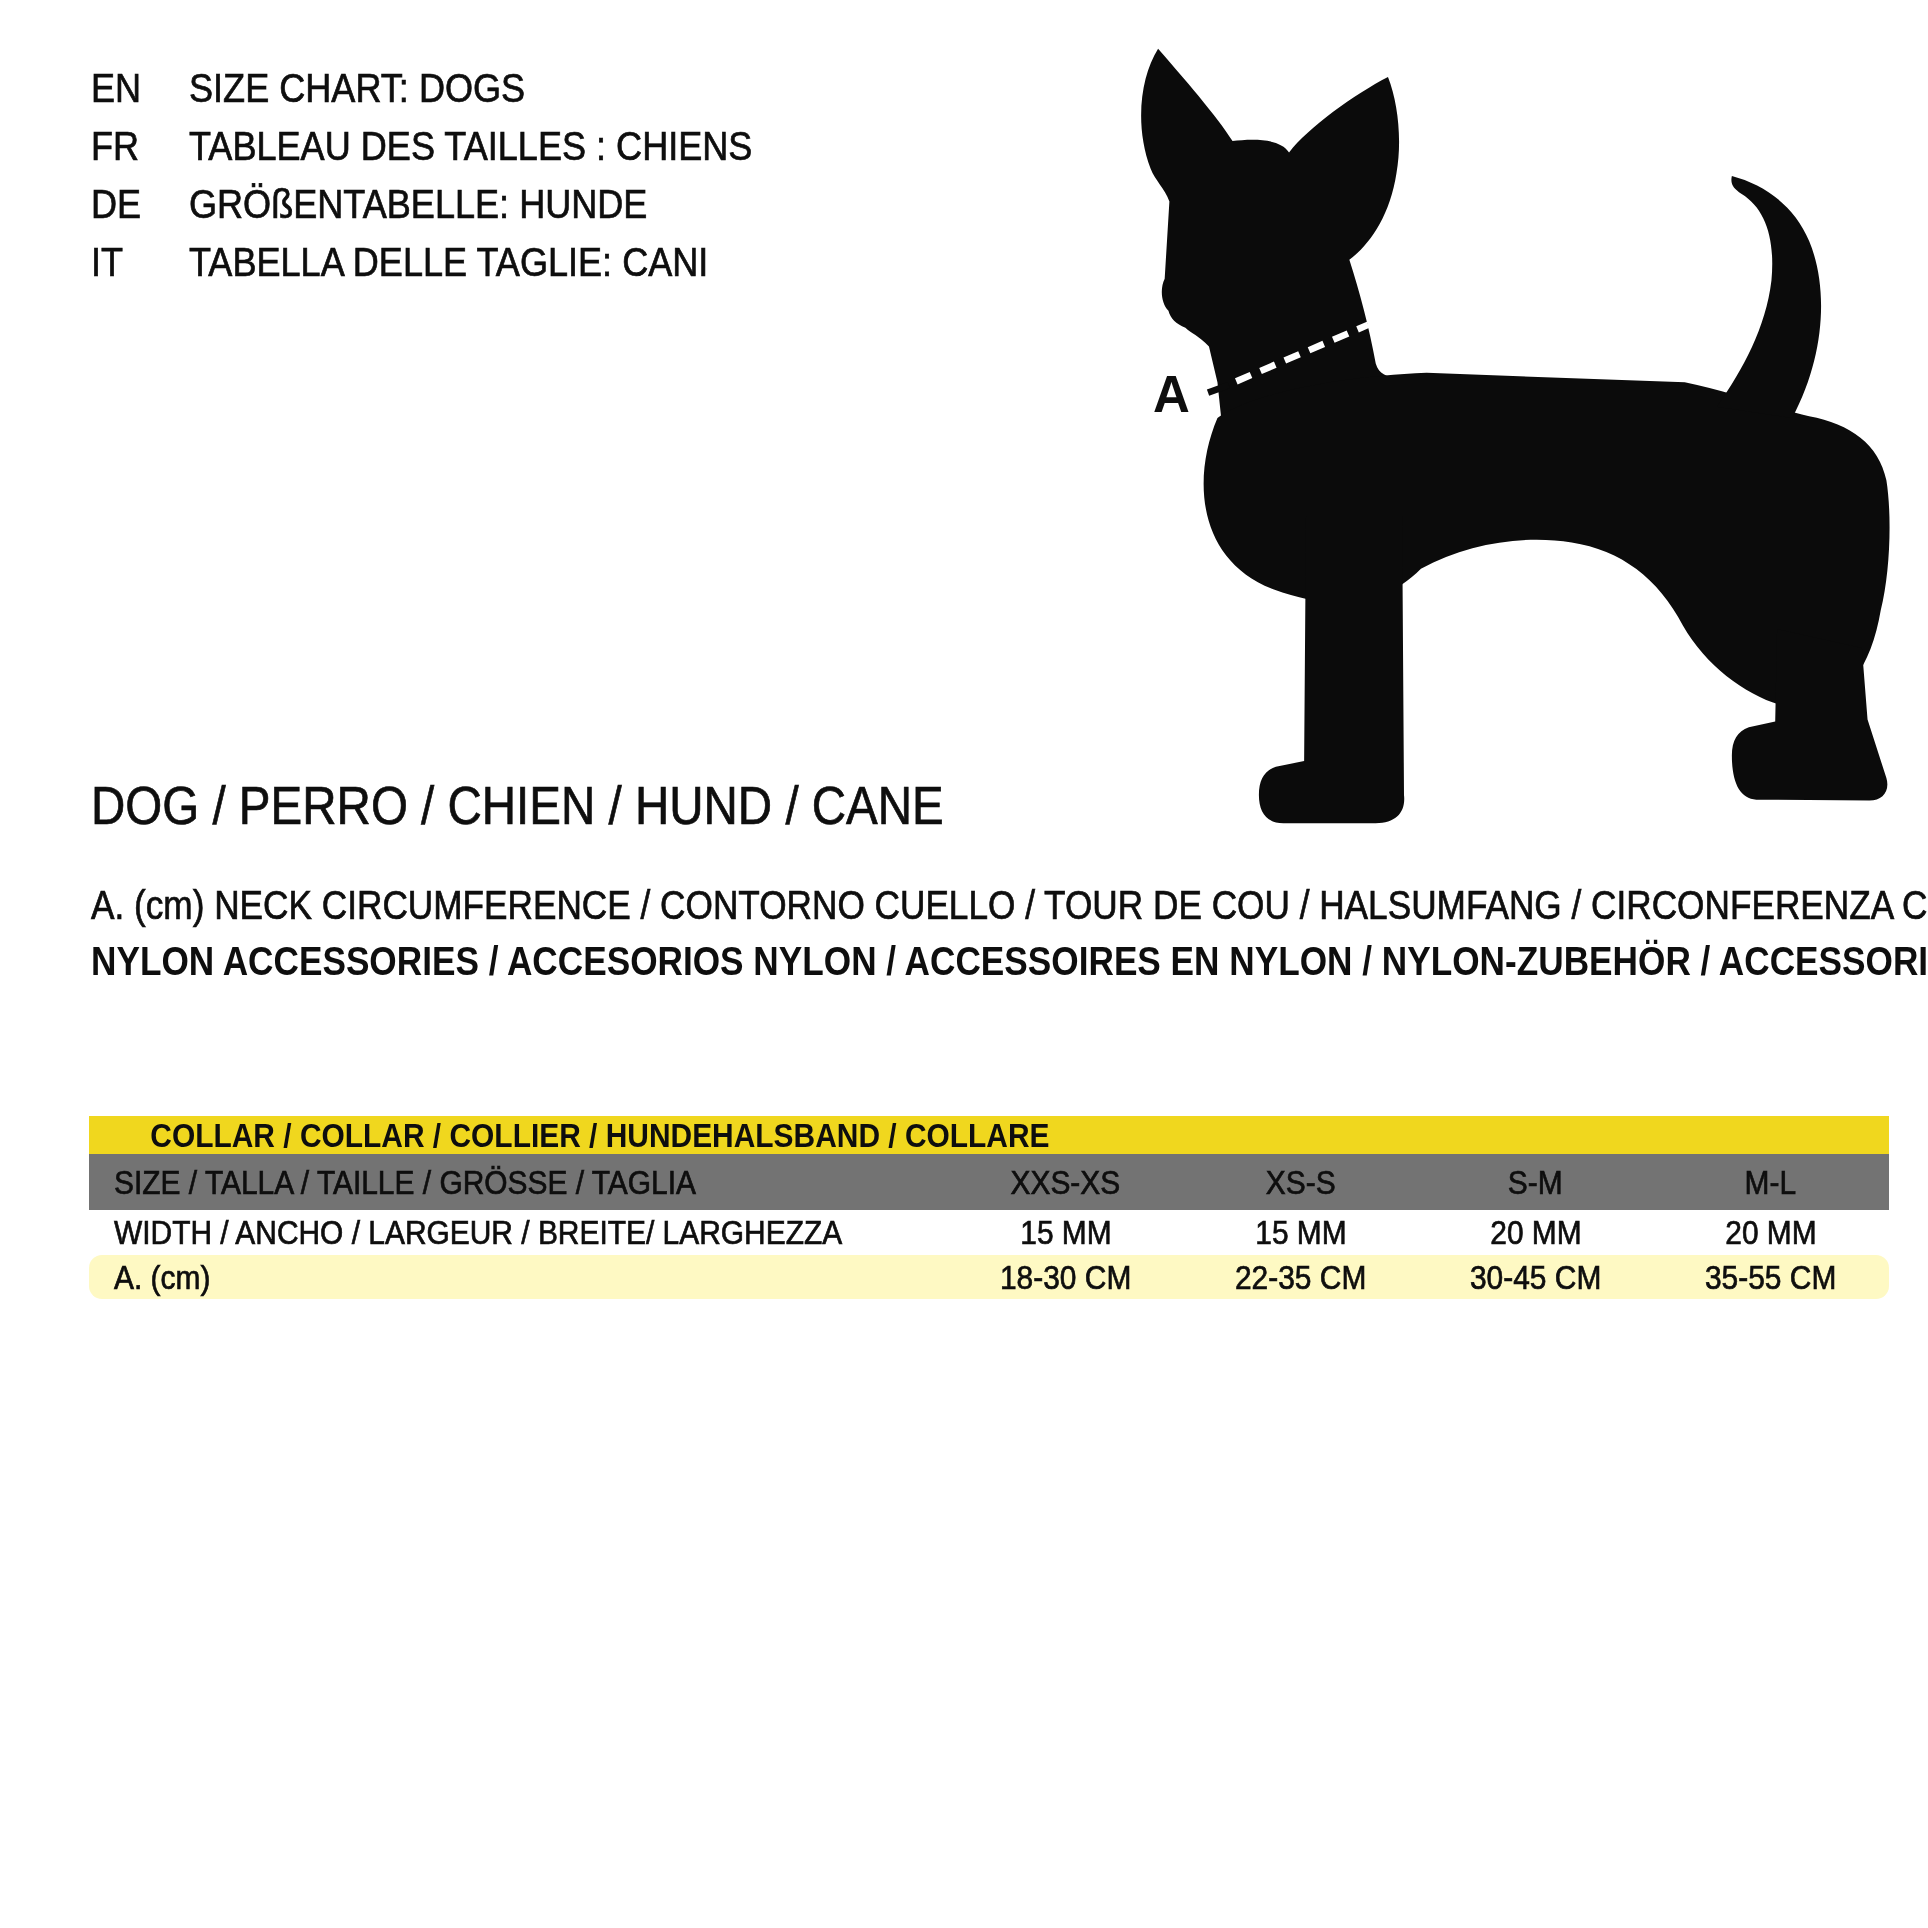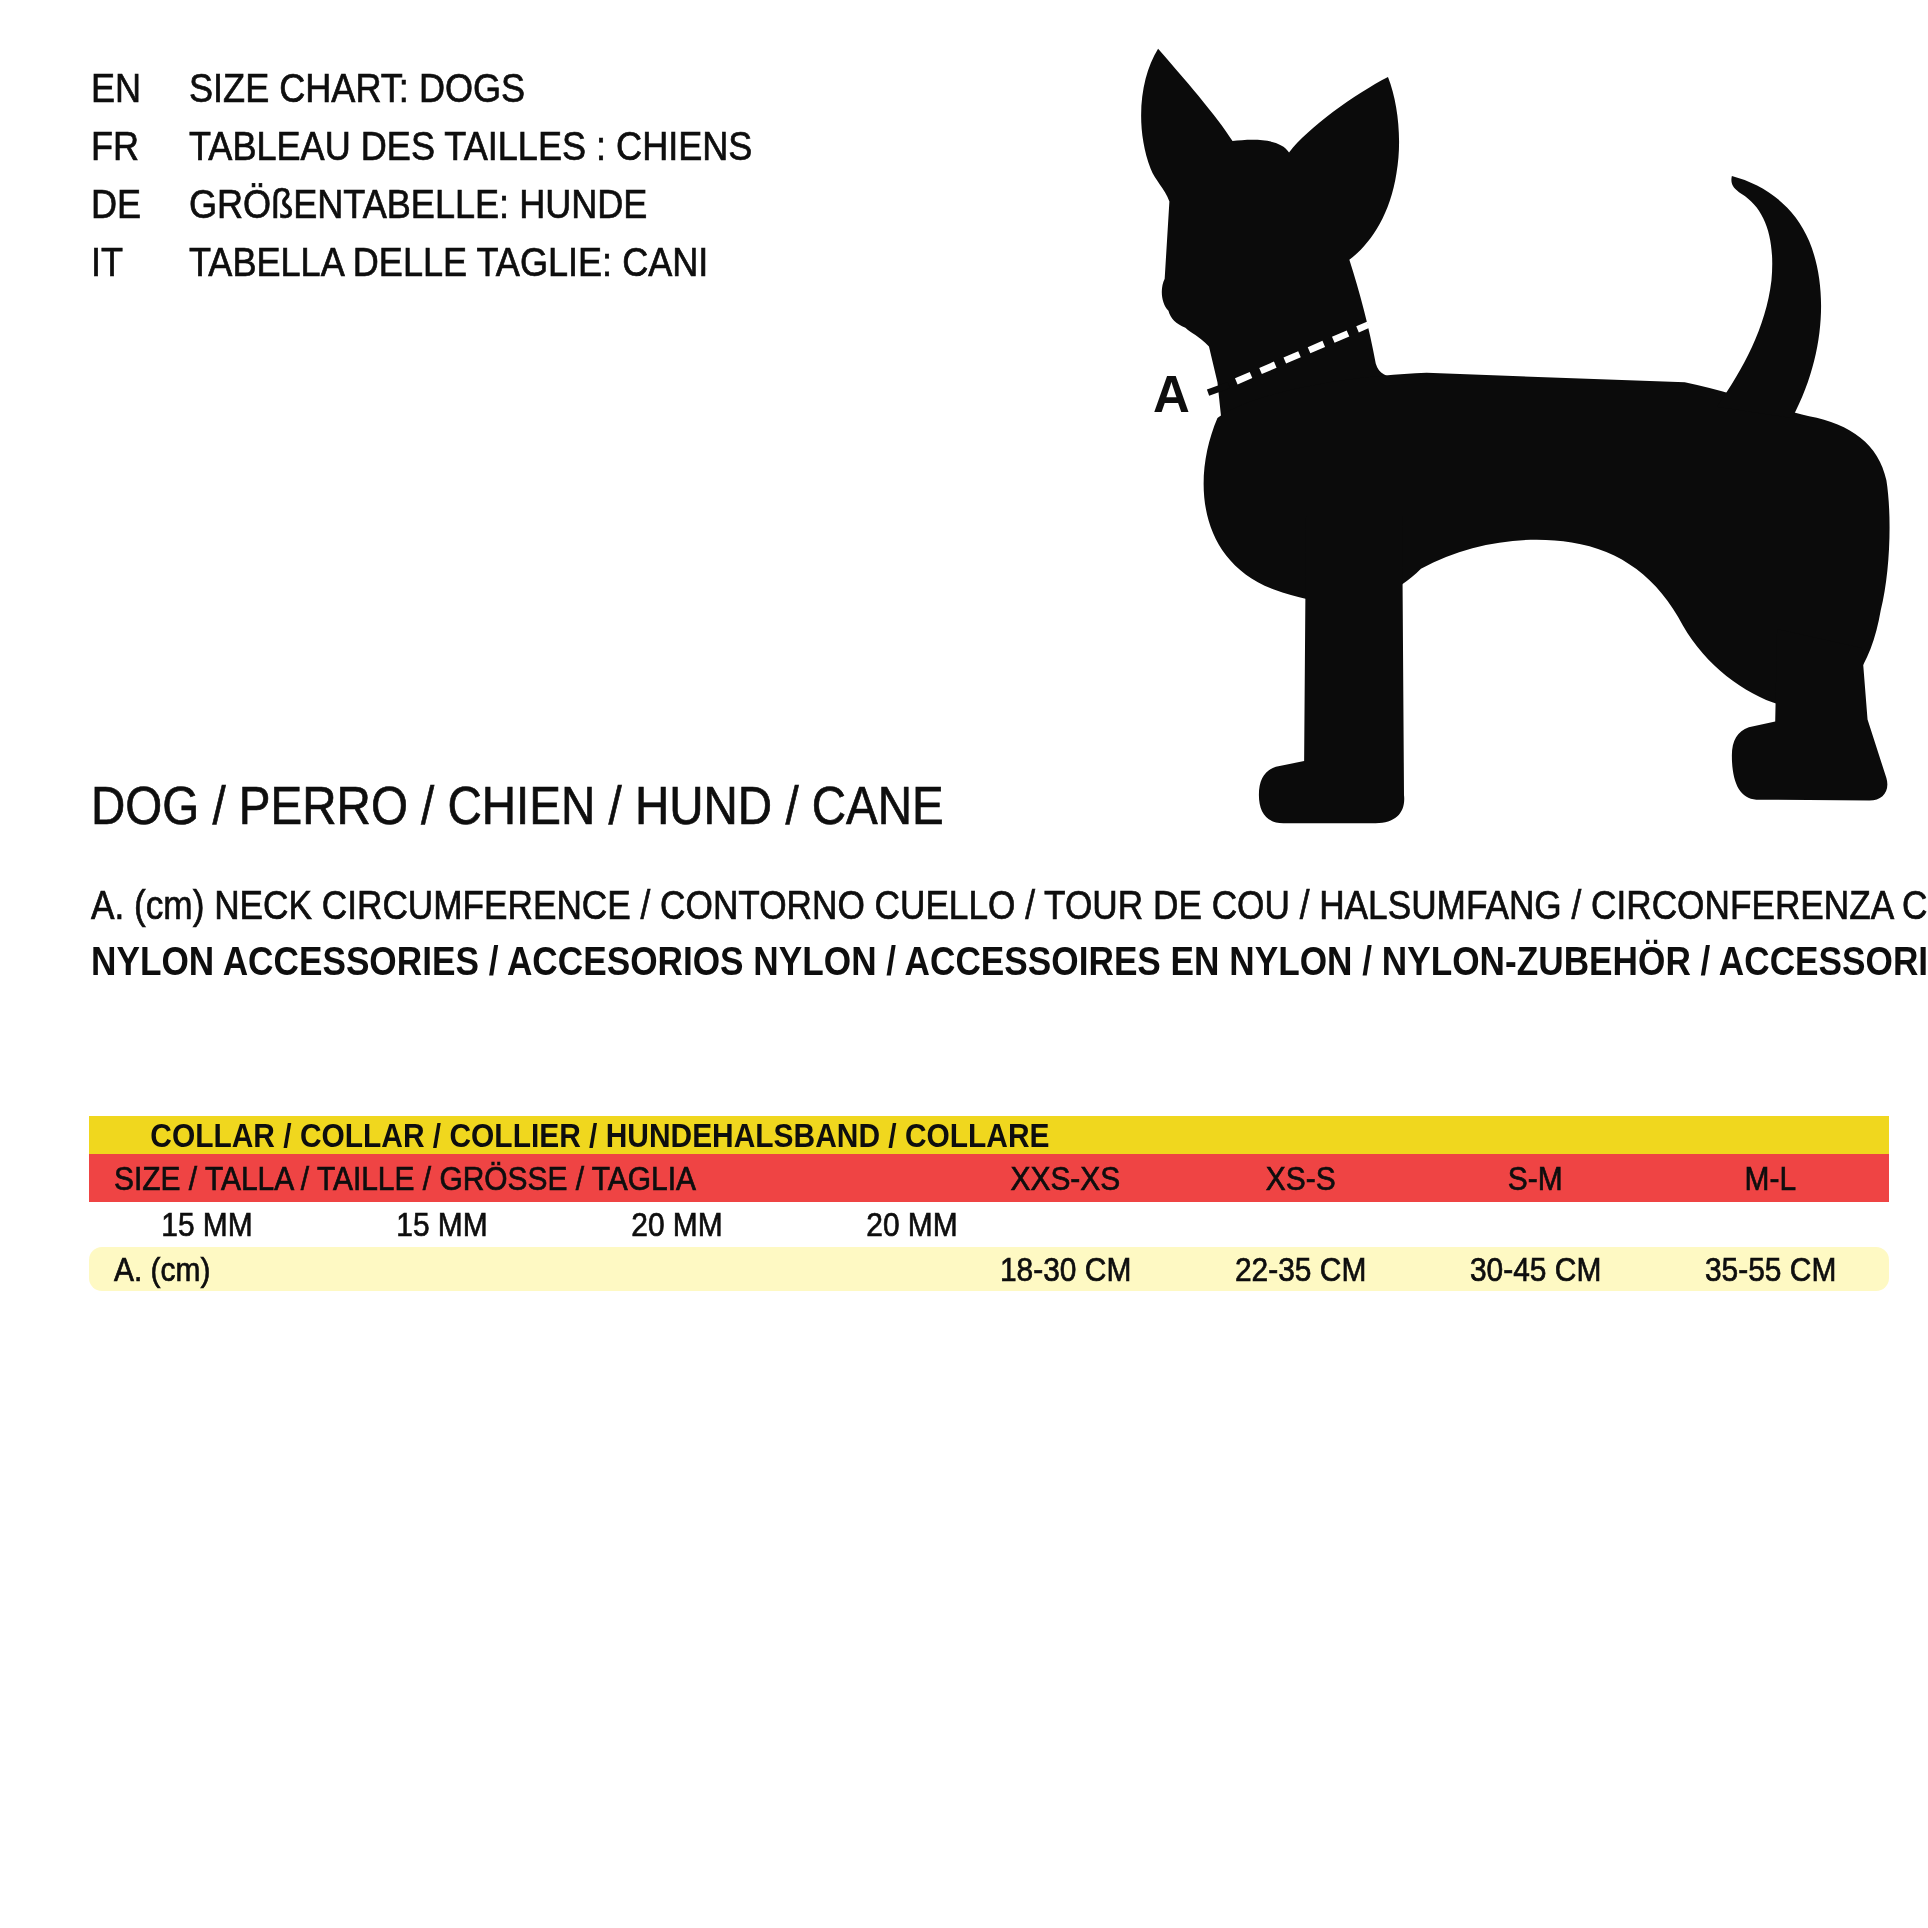--- a/index.html
+++ b/index.html
@@ -25,21 +25,21 @@
   
   .caption{position:absolute;left:75px;top:774px;font-size:54px;}
   .note{position:absolute;left:75px;top:883px;font-size:40px;}
   .note-bold{position:absolute;left:75px;top:939px;font-size:40px;font-weight:bold;}
 
   
   .size-table{position:absolute;left:73px;top:1116px;width:1800px;}
   .tbl-header{height:38px;background:#f0d71e;display:flex;align-items:center;justify-content:flex-start;
               font-size:34px;font-weight:bold;}
   .tbl-row{display:flex;align-items:center;font-size:34px;}
-  .row-size{height:48px;background:#ef4444;}
+  .row-size{height:56px;background:#737373;}
   .row-width{height:45px;background:#ffffff;}
   .row-neck{height:44px;background:#fef9c3;border-radius:13px;}
   .cell-label{width:859px;flex:0 0 859px;padding-left:25.4px;box-sizing:border-box;}
   .cell-val{width:235px;flex:0 0 235px;text-align:center;}
 </style>
 </head>
 <body>
 
 <div class="canvas">
 
@@ -159,20 +159,21 @@
 
     <div class="tbl-row row-size">
       <div class="cell-label"><span class="cx semi">SIZE / TALLA / TAILLE / GRÖSSE / TAGLIA</span></div>
       <div class="cell-val"><span class="cxc semi">XXS-XS</span></div>
       <div class="cell-val"><span class="cxc semi">XS-S</span></div>
       <div class="cell-val"><span class="cxc semi">S-M</span></div>
       <div class="cell-val"><span class="cxc semi">M-L</span></div>
     </div>
 
     <div class="tbl-row row-width">
+      <div class="cell-label"><span class="cx semi">WIDTH / ANCHO / LARGEUR / BREITE/ LARGHEZZA</span></div>
       <div class="cell-val"><span class="cxc semi">15 MM</span></div>
       <div class="cell-val"><span class="cxc semi">15 MM</span></div>
       <div class="cell-val"><span class="cxc semi">20 MM</span></div>
       <div class="cell-val"><span class="cxc semi">20 MM</span></div>
     </div>
 
     <div class="tbl-row row-neck">
       <div class="cell-label"><span class="cx semi">A. (cm)</span></div>
       <div class="cell-val"><span class="cxc semi">18-30 CM</span></div>
       <div class="cell-val"><span class="cxc semi">22-35 CM</span></div>

